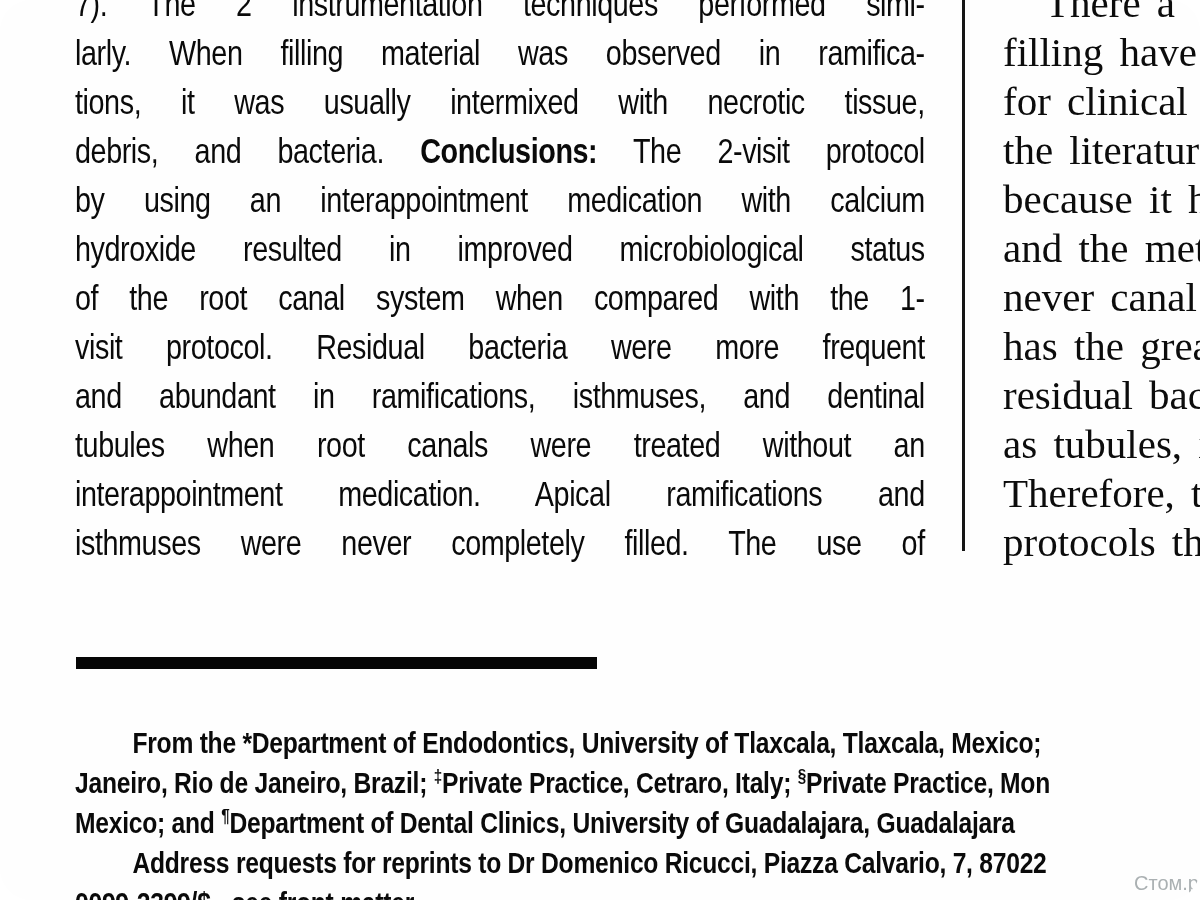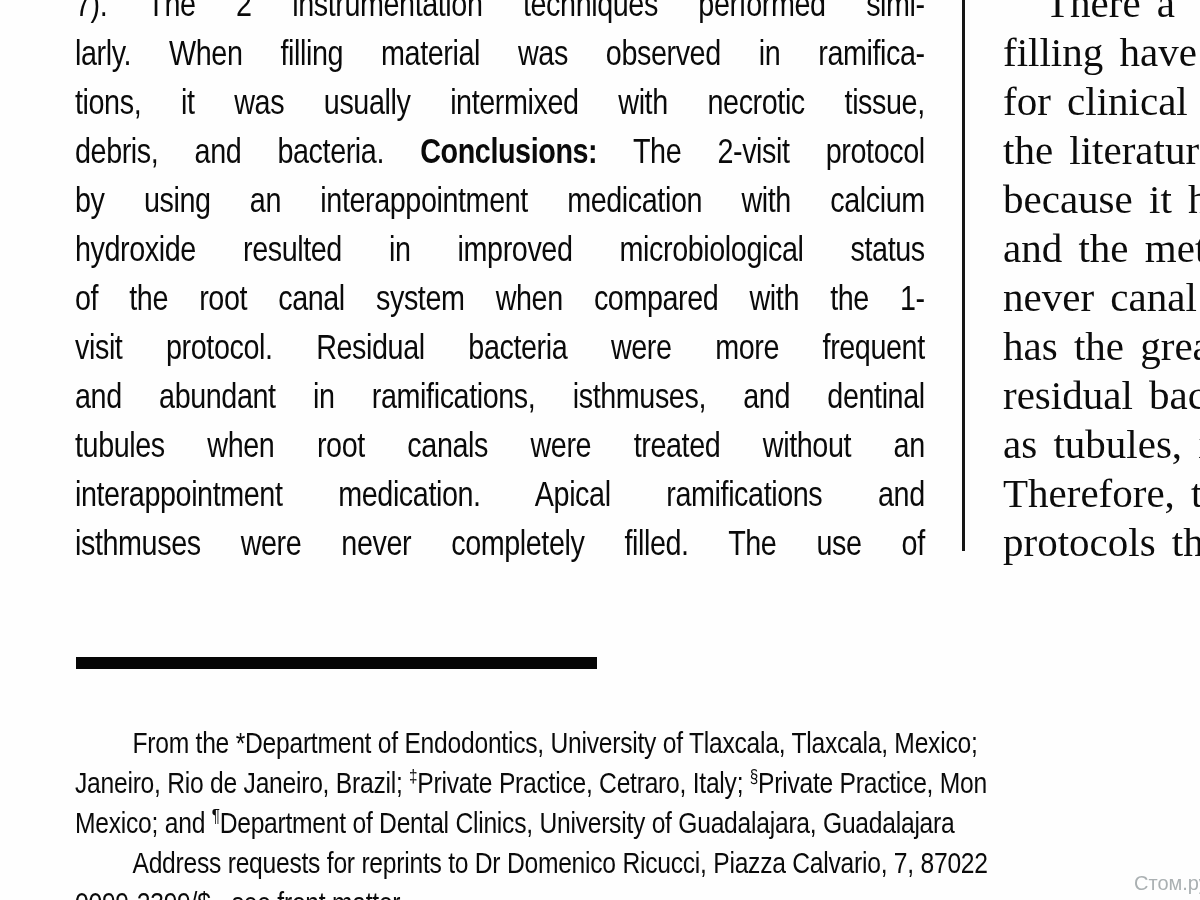--- a/index.html
+++ b/index.html
@@ -1,17 +1,17 @@
 <!DOCTYPE html>
 <html><head>
 <meta charset="utf-8">
 <style>
   html,body{margin:0;padding:0;background:#ffffff;}
   #frame{position:relative;width:1200px;height:900px;overflow:hidden;background:#fefefe;
-         font-family:"Liberation Sans",sans-serif;color:#0b0b0b;}
+         font-family:"Liberation Sans",sans-serif;color:#0b0b0b;border-radius:31px;}
 
   
   #abstract-col{position:absolute;left:75px;top:-21px;width:850px;}
   #abstract-inner{width:1035px;transform:scaleX(0.821);transform-origin:0 0;
                   font-size:35px;line-height:49px;letter-spacing:-0.5px;color:#0a0a0a;}
   .a-line{height:49px;text-align:justify;text-align-last:justify;}
   .a-line b{font-weight:700;}
 
   
   #divider{position:absolute;left:962px;top:0;width:3px;height:551px;background:#151515;}
@@ -20,21 +20,21 @@
   #body-col{position:absolute;left:1003px;top:-21px;width:400px;
             font-family:"Liberation Serif",serif;font-size:41px;line-height:49px;
             color:#0c0c0c;word-spacing:6px;}
   .b-line{height:49px;white-space:nowrap;}
   .b-line.indent{padding-left:42px;}
 
   
   #footnote-bar{position:absolute;left:76px;top:657px;width:521px;height:12px;background:#060606;}
 
   
-  #footnote{position:absolute;left:75px;top:723px;width:1125px;height:177px;overflow:hidden;}
+  #footnote{position:absolute;left:75px;top:723px;width:1125px;height:177px;overflow:hidden;font-weight:bold;}
   #footnote-inner{width:1700px;transform:scaleX(0.821);transform-origin:0 0;
                   font-size:30px;line-height:40px;letter-spacing:-0.3px;color:#0a0a0a;}
   .f-line{height:40px;white-space:nowrap;}
   .f-line.indent{padding-left:70px;}
   .f-line sup{font-size:0.62em;line-height:0;}
 
   
   #watermark{position:absolute;left:1134px;top:872px;display:flex;align-items:center;gap:3px;}
   #watermark-text{font-size:20px;color:#aab0b2;letter-spacing:0;}
   #tooth-icon{display:inline-block;width:17px;height:22px;}

